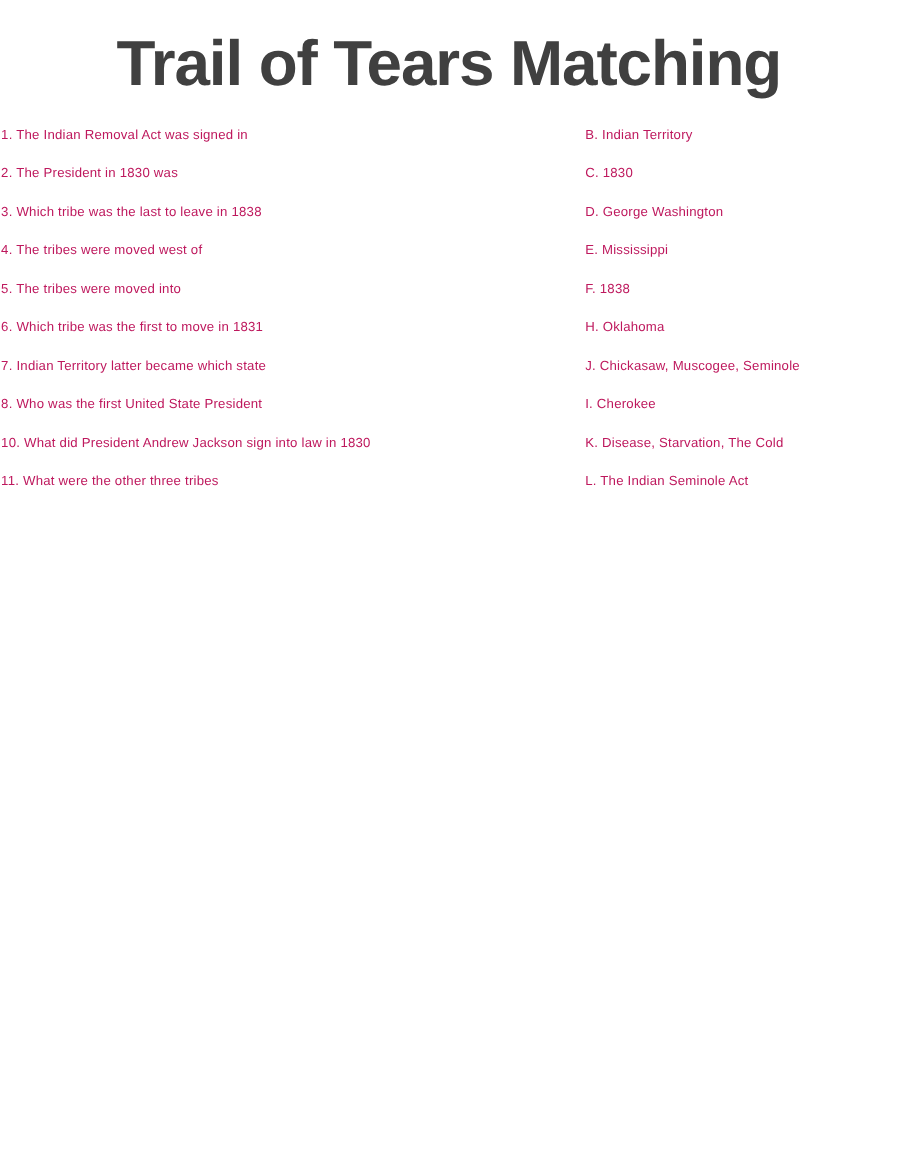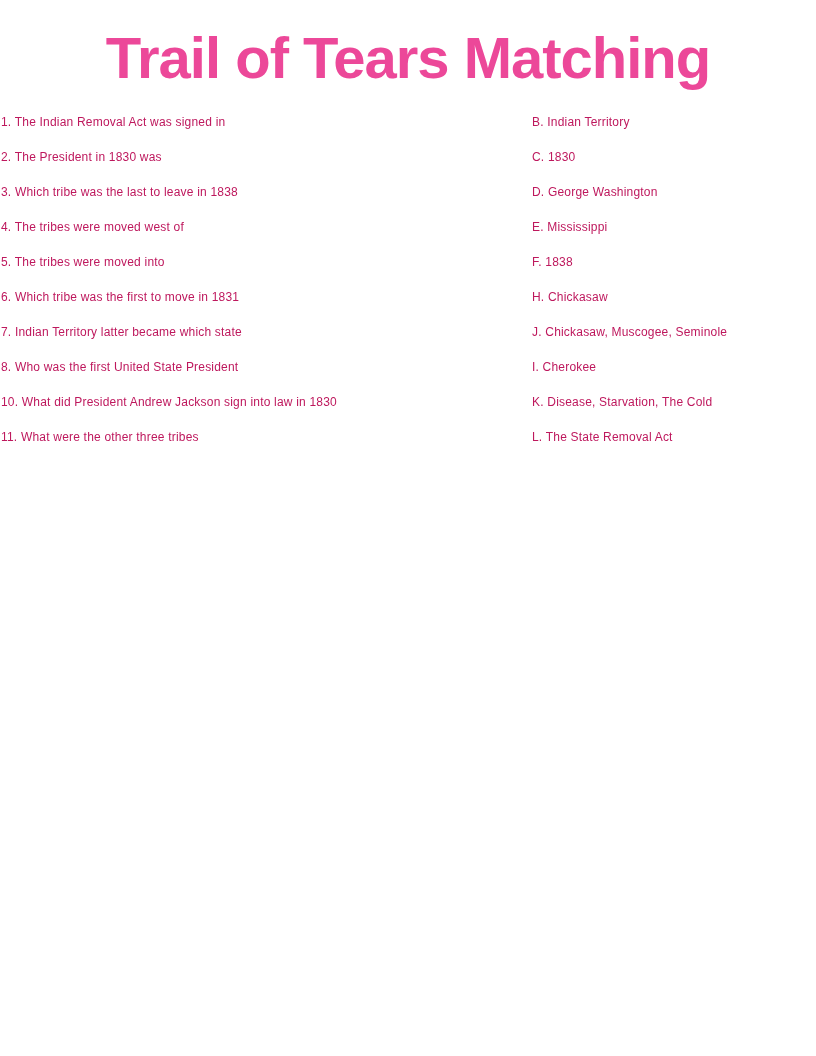--- a/index.html
+++ b/index.html
@@ -19,21 +19,21 @@
     position: absolute;
     top: 22px;
     left: 0;
     width: 816px;
     text-align: center;
     font-size: 58px;
     font-weight: 600;
     letter-spacing: -1px;
     line-height: 72px;
     margin: 0;
-    color: #ec4899;
+    color: #404040;
   }
   .match-columns {
     position: absolute;
     top: 104px;
     left: 0;
     width: 816px;
   }
   .question-col {
     position: absolute;
     left: 1px;
@@ -75,20 +75,20 @@
     <div class="match-item">10. What did President Andrew Jackson sign into law in 1830</div>
     <div class="match-item">11. What were the other three tribes</div>
   </div>
 
   <div class="answer-col">
     <div class="match-item">B. Indian Territory</div>
     <div class="match-item">C. 1830</div>
     <div class="match-item">D. George Washington</div>
     <div class="match-item">E. Mississippi</div>
     <div class="match-item">F. 1838</div>
-    <div class="match-item">H. Chickasaw</div>
+    <div class="match-item">H. Oklahoma</div>
     <div class="match-item">J. Chickasaw, Muscogee, Seminole</div>
     <div class="match-item">I. Cherokee</div>
     <div class="match-item">K. Disease, Starvation, The Cold</div>
-    <div class="match-item">L. The State Removal Act</div>
+    <div class="match-item">L. The Indian Seminole Act</div>
   </div>
 
 </div>
 
 </body></html>

